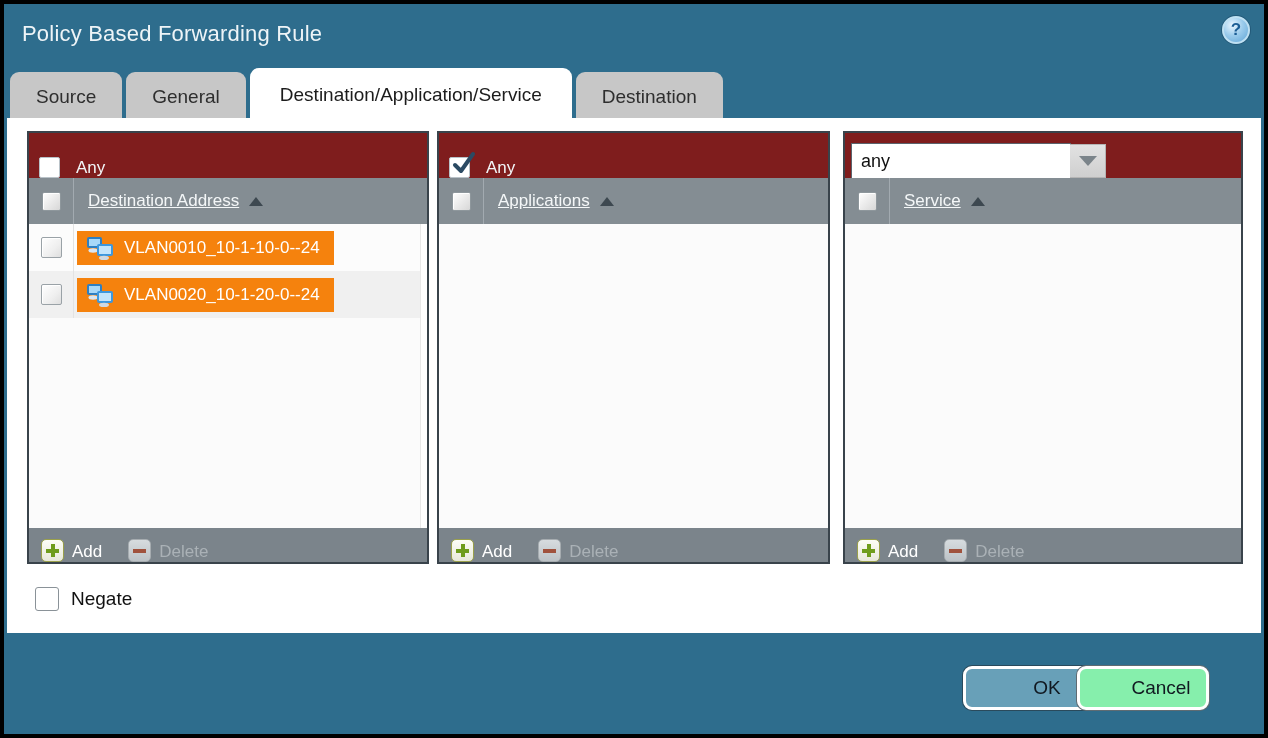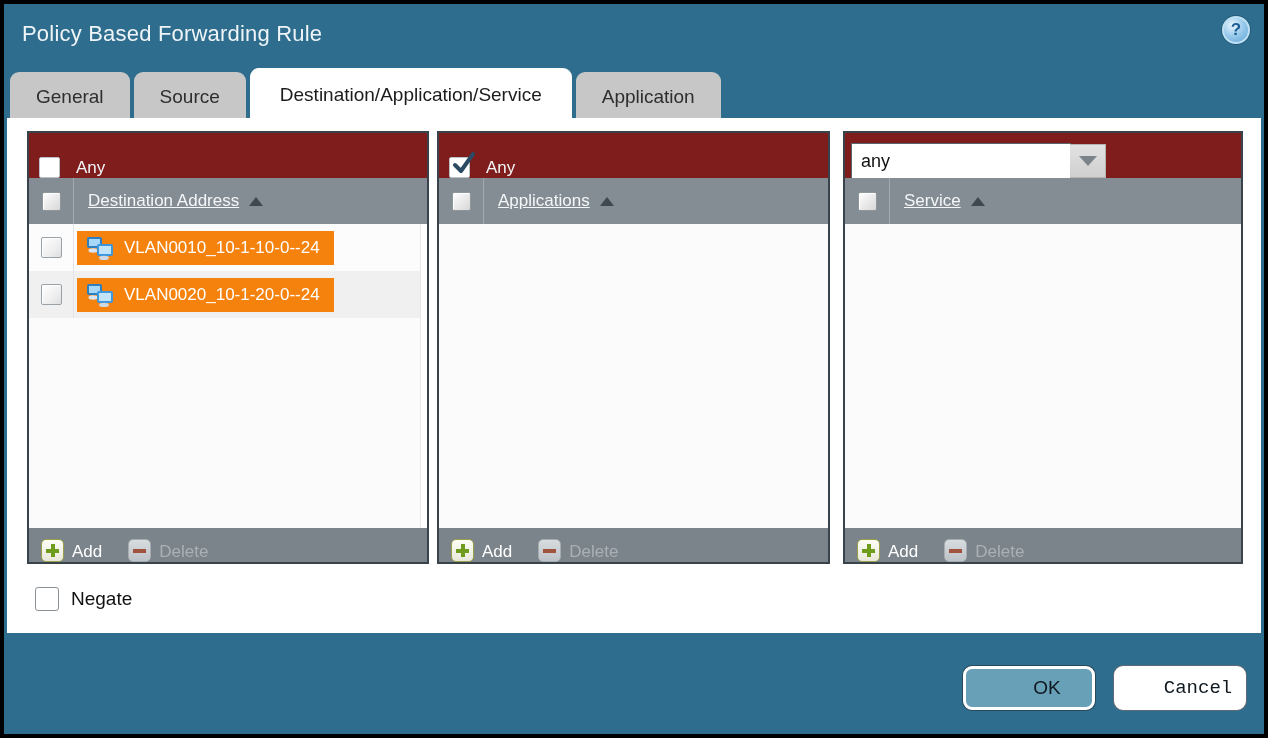--- a/index.html
+++ b/index.html
@@ -88,35 +88,35 @@
   
   .negate { position:absolute; left:28px; top:469px; display:flex; align-items:center; }
   .cb-negate { width:24px; height:24px; background:#ffffff; border:1px solid #8a9298; border-radius:3px; cursor:pointer; }
   .negate-label { font-size:19px; color:#111; margin-left:12px; }
 
   
   .btn { position:absolute; top:662px; width:132px; height:44px; border-radius:9px; border:3px solid #ffffff;
          font-family:"Liberation Sans", sans-serif; font-size:19px; color:#101820; cursor:pointer;
          display:flex; align-items:center; justify-content:center;padding-left:36px; }
   .btn.ok { left:959px; background:#68a0b8; box-shadow:0 0 0 1px #2a4a5c; }
-  .btn.cancel { left:1110px; background:#ffffff; box-shadow:0 0 0 1px #5f6b72;font-family:Liberation Mono, monospace; }
+  .btn.cancel { left:1073px; background:#86efac; box-shadow:0 0 0 1px #5f6b72; }
 </style>
 </head>
 <body>
 
 <div class="dialog">
 
   <div class="title">Policy Based Forwarding Rule</div>
   <div class="help">?</div>
 
   <div class="tabs">
+    <div class="tab">Source</div>
     <div class="tab">General</div>
-    <div class="tab">Source</div>
     <div class="tab active">Destination/Application/Service</div>
-    <div class="tab">Application</div>
+    <div class="tab">Destination</div>
   </div>
 
   <div class="content">
     <div class="cols">
 
       <div class="panel col1">
         <div class="panel-top">
           <div class="cb-any"></div>
           <span class="any-label">Any</span>
         </div>

